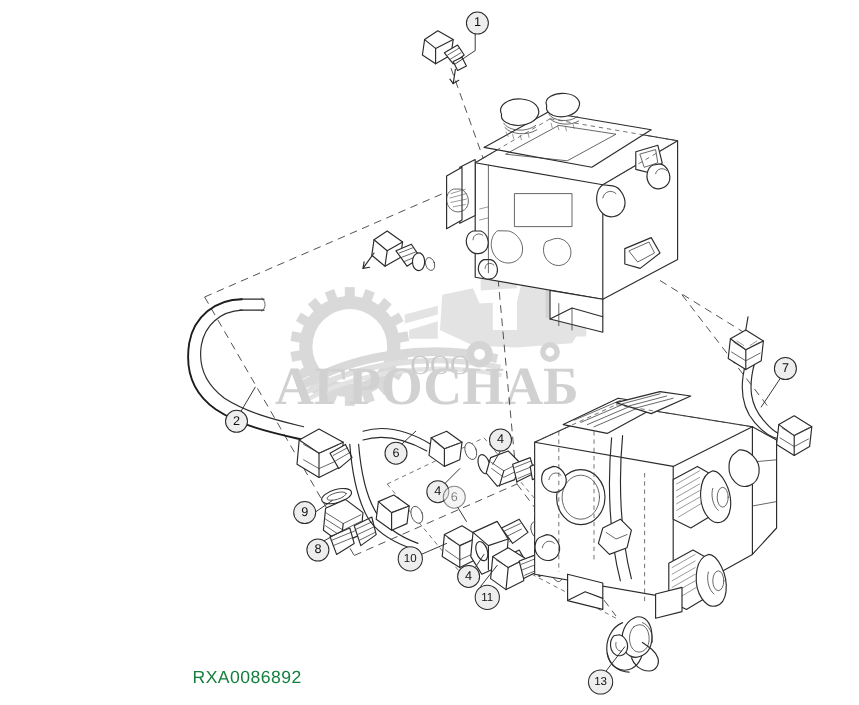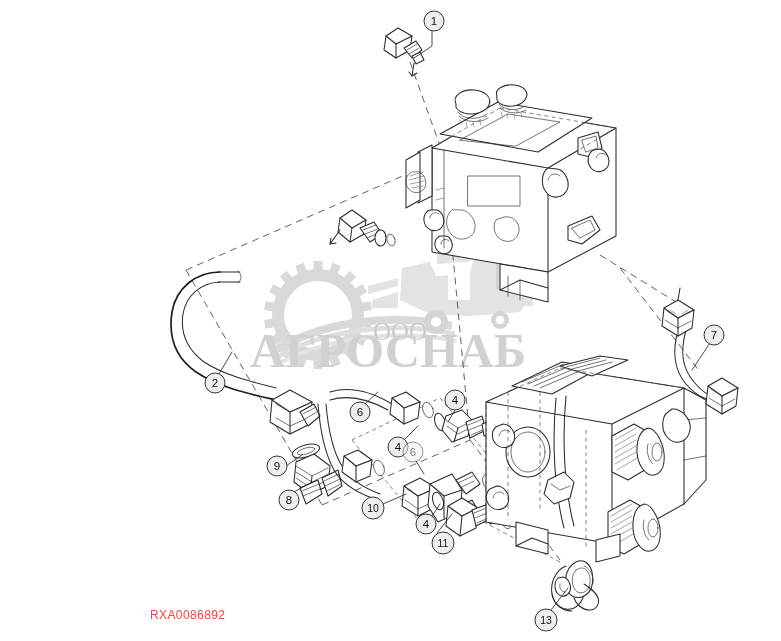--- a/index.html
+++ b/index.html
@@ -40,26 +40,26 @@
     font-family: "Liberation Sans", sans-serif;
     font-size: 11.5px;
     fill: #111111;
     text-anchor: middle;
     dominant-baseline: central;
   }
   .bubble-text.small { font-size: 10.5px; }
 
   .partcode {
     position: absolute;
-    left: 150px;
+    left: 175px;
     top: 608px;
     font-family: "Liberation Sans", sans-serif;
-    font-size: 12px;
+    font-size: 16px;
     letter-spacing: 0.4px;
-    color: #ef4444;
+    color: #15803d;
     white-space: nowrap;
   }
   .wm-text {
     font-family: "Liberation Serif", serif;
     font-weight: bold;
     fill: #cfcfcf;
   }
   .wm-ooo {
     font-family: "Liberation Serif", serif;
     fill: #c9c9c9;

